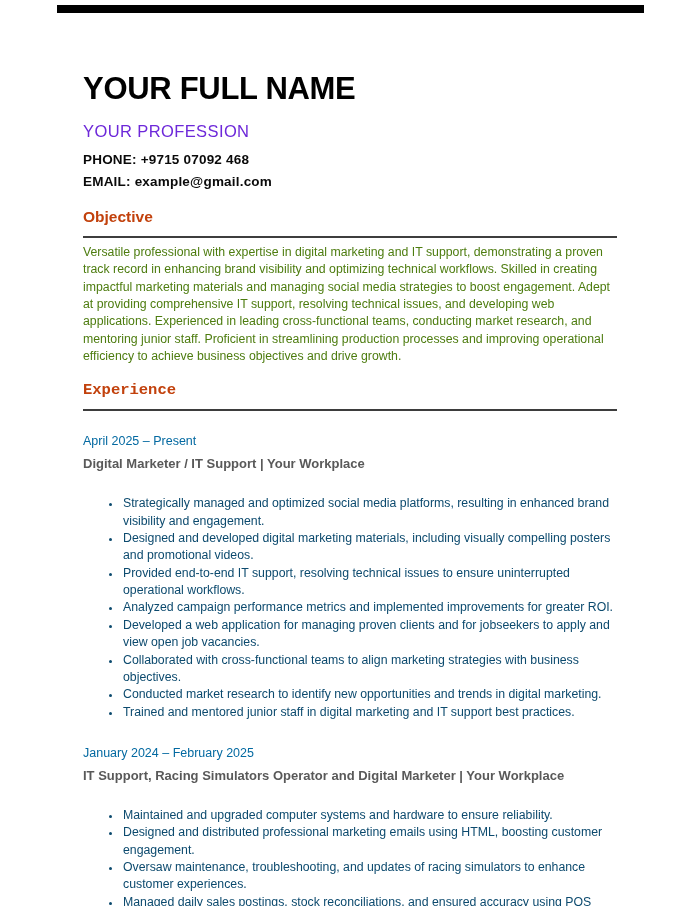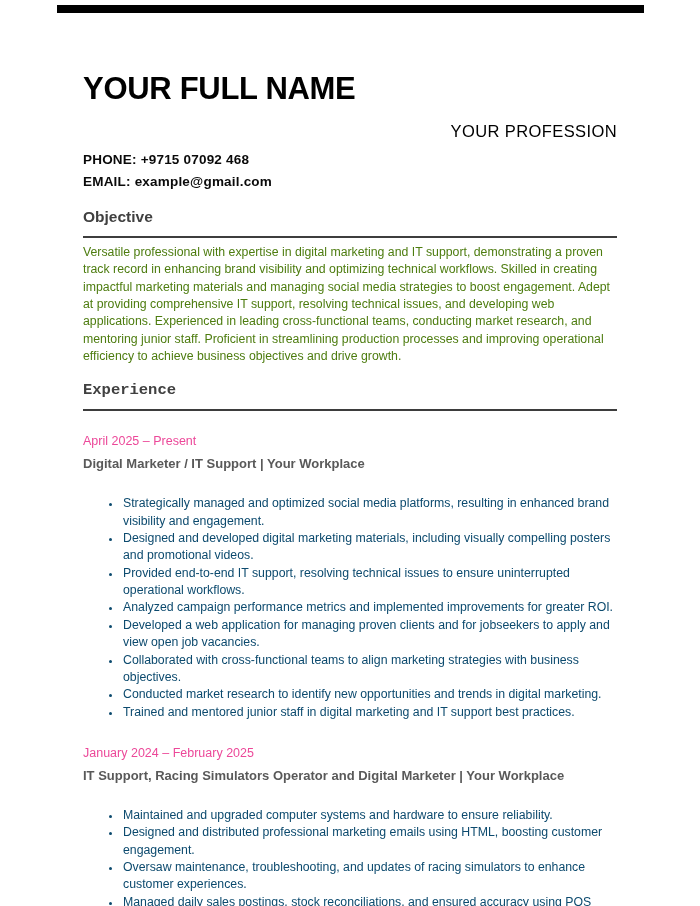--- a/index.html
+++ b/index.html
@@ -19,48 +19,48 @@
   .page { padding: 0 83px; }
   .name {
     margin: 0; padding-top: 70px;
     font-size: 31px; line-height: 38px;
     font-weight: bold; color: #000000;
     letter-spacing: -0.3px;
   }
   .profession {
     margin-top: 13px;
     font-size: 16.5px; line-height: 20px;
-    color: #000000; letter-spacing: 0.4px; text-align: right;
+    color: #6d28d9; letter-spacing: 0.4px;
   }
   .contact { margin-top: 8px; }
   .contact-line {
     font-size: 13.5px; line-height: 22px;
     font-weight: bold; color: #0a0a0a;
     letter-spacing: 0.2px;
   }
   .section-heading {
     margin: 0; margin-top: 14px;
     font-size: 15.5px; line-height: 20px;
-    font-weight: bold; color: #404040;
+    font-weight: bold; color: #c2410c;
   }
   .section-heading.experience { margin-top: 15px; font-family: Liberation Mono, monospace; }
   .section-rule {
     margin-top: 9px;
     height: 2px; background: #3d3d3d;
     border: none; width: 100%;
   }
   .objective-body {
     margin-top: 6px;
     font-size: 12.3px; line-height: 17.35px;
     color: #4d7c0f;
   }
   .job-dates {
     margin-top: 22px;
     font-size: 12.5px; line-height: 16px;
-    color: #ec4899;
+    color: #0369a1;
   }
   .job-dates.second { margin-top: 24px; }
   .job-title {
     margin-top: 7px;
     font-size: 13px; line-height: 16px;
     font-weight: bold; color: #595959;
   }
   ul.bullet-list {
     margin: 23px 0 0 0;
     padding: 0 0 0 39px;

